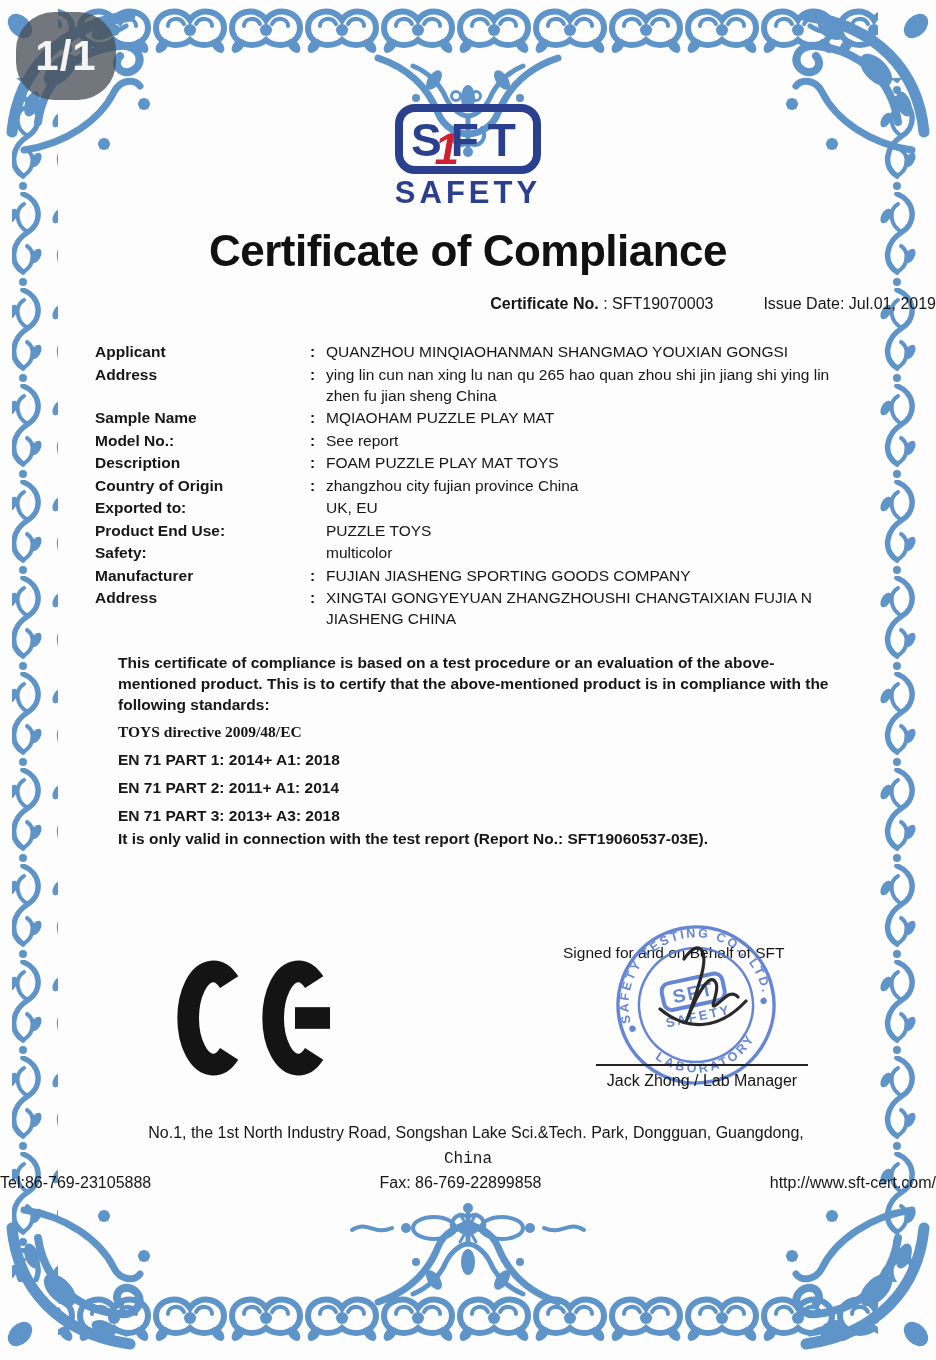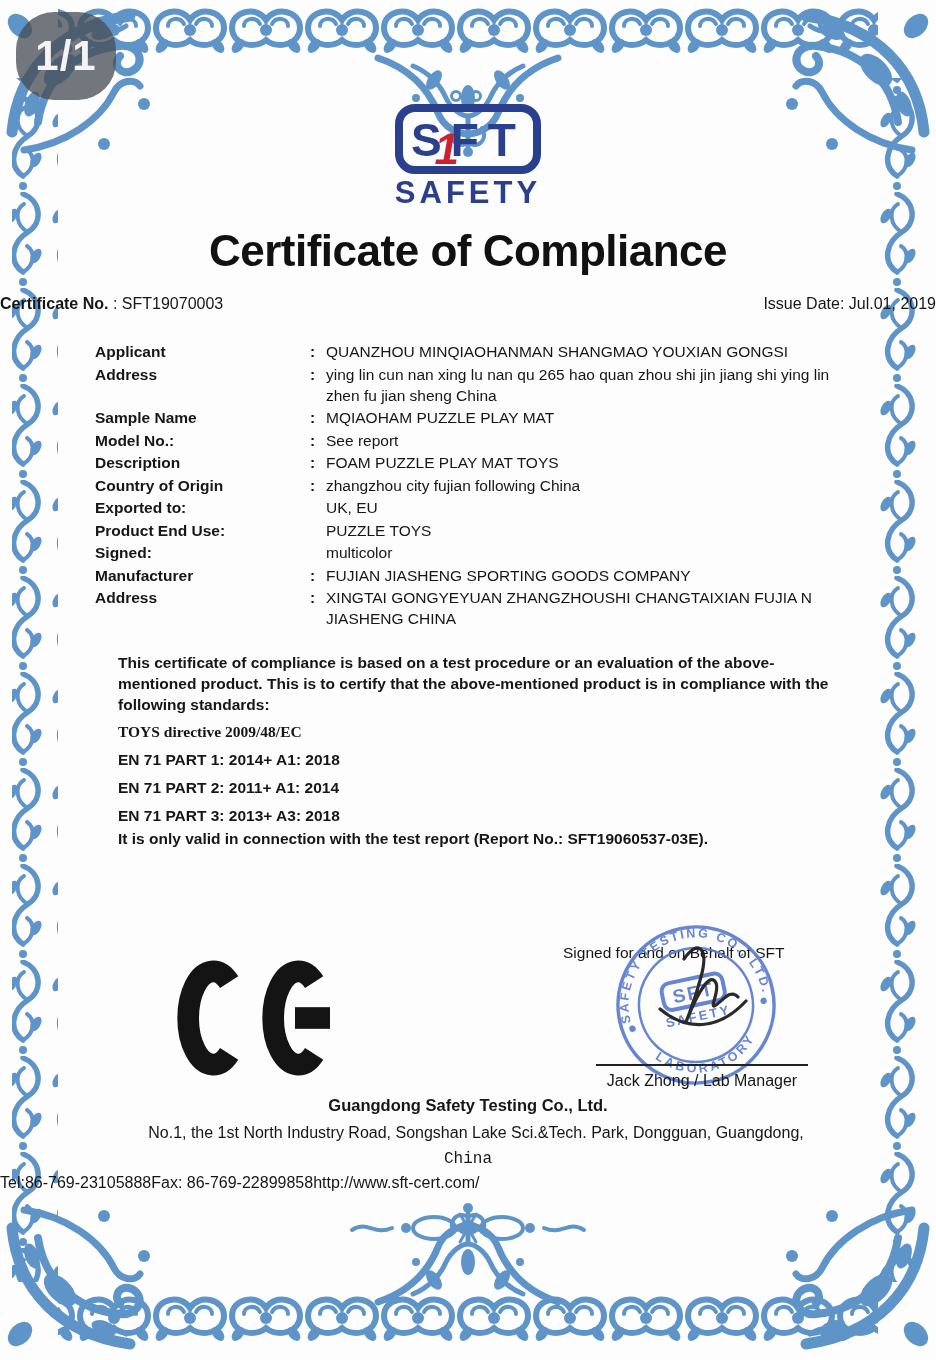--- a/index.html
+++ b/index.html
@@ -10,21 +10,21 @@
 
   .page-indicator{position:absolute;left:16px;top:12px;width:100px;height:88px;z-index:5;
         background:rgba(74,80,88,.78);border-radius:38px;display:flex;align-items:center;justify-content:center;
         color:#f4f4f4;font-size:42px;font-weight:700;letter-spacing:1px;}
 
   .logo{position:absolute;left:368px;top:100px;width:200px;height:112px;}
 
   .title{position:absolute;left:0;top:226px;width:936px;text-align:center;
         font-size:44px;font-weight:700;letter-spacing:-0.5px;color:#111;}
 
-  .certline{position:absolute;left:0;top:295px;width:936px;display:flex;justify-content:space-between;gap:50px;font-size:16px;}
+  .certline{position:absolute;left:0;top:295px;width:936px;display:flex;justify-content:flex-end;gap:50px;font-size:16px;}
   .certline .b{font-weight:700;}
 
   .fields{position:absolute;left:95px;top:341px;width:752px;font-size:15.5px;}
   .frow{display:grid;grid-template-columns:215px 16px 1fr;line-height:21px;margin-bottom:1.5px;}
   .frow .lab{font-weight:700;}
   .frow .col{font-weight:700;}
 
   .statement{position:absolute;left:118px;top:652px;width:727px;font-size:15.5px;font-weight:700;line-height:21px;}
   .standards{list-style:none;margin:6px 0 0 0;padding:0;}
   .standards li{margin-top:7px;}
@@ -34,21 +34,21 @@
   .ce-mark{position:absolute;left:150px;top:948px;}
 
   .signedfor{position:absolute;left:563px;top:944px;width:290px;font-size:15.5px;}
   .stamp{position:absolute;left:610px;top:920px;opacity:.93;}
   .sigline{position:absolute;left:596px;top:1064px;width:212px;border-top:2px solid #222;}
   .signer{position:absolute;left:580px;top:1072px;width:244px;text-align:center;font-size:16px;}
 
   .f-company{position:absolute;left:0;top:1096px;width:936px;text-align:center;font-weight:700;font-size:16.5px;}
   .f-addr1{position:absolute;left:8px;top:1124px;width:936px;text-align:center;font-size:16px;}
   .f-addr2{position:absolute;left:0;top:1150px;width:936px;text-align:center;font-size:16px;font-family:Liberation Mono, monospace;}
-  .f-contact{position:absolute;left:0;top:1174px;width:936px;display:flex;justify-content:flex-start;font-size:16px;}
+  .f-contact{position:absolute;left:0;top:1174px;width:936px;display:flex;justify-content:space-between;font-size:16px;}
   .flourish{position:absolute;left:348px;top:1206px;}
 </style>
 </head>
 <body>
 
 <div class="page">
 
   <svg class="frame-svg" width="936" height="1360" viewBox="0 0 936 1360">
     <defs>
       <pattern id="bandH" width="76" height="56" patternUnits="userSpaceOnUse">
@@ -176,34 +176,34 @@
           <span class="val">See report</span>
       </div>
       <div class="frow">
         <span class="lab">Description</span>
           <span class="col">:</span>
           <span class="val">FOAM PUZZLE PLAY MAT TOYS</span>
       </div>
       <div class="frow">
         <span class="lab">Country of Origin</span>
           <span class="col">:</span>
-          <span class="val">zhangzhou city fujian following China</span>
+          <span class="val">zhangzhou city fujian province China</span>
       </div>
       <div class="frow">
         <span class="lab">Exported to:</span>
           <span class="col"></span>
           <span class="val">UK, EU</span>
       </div>
       <div class="frow">
         <span class="lab">Product End Use:</span>
           <span class="col"></span>
           <span class="val">PUZZLE TOYS</span>
       </div>
       <div class="frow">
-        <span class="lab">Signed:</span>
+        <span class="lab">Safety:</span>
           <span class="col"></span>
           <span class="val">multicolor</span>
       </div>
       <div class="frow">
         <span class="lab">Manufacturer</span>
           <span class="col">:</span>
           <span class="val">FUJIAN JIASHENG SPORTING GOODS COMPANY</span>
       </div>
       <div class="frow">
         <span class="lab">Address</span>
@@ -255,21 +255,20 @@
       </g>
       <g fill="none" stroke="#1b1b1b" stroke-width="3.2" stroke-linecap="round">
         <path d="M-12,-46 C2,-66 13,-58 5,-28 C-3,2 -14,26 -8,12 C2,-12 14,-34 20,-22 C24,-14 12,6 20,0 C28,-6 35,-16 42,-8"></path>
         <path d="M-36,4 C-10,26 22,26 50,-4"></path>
       </g>
     </svg>
 
     <div class="sigline"></div>
     <div class="signer">Jack Zhong / Lab Manager</div>
 
-    <div class="f-company">Guangdong Safety Testing Co., Ltd.</div>
     <div class="f-addr1">No.1, the 1st North Industry Road, Songshan Lake Sci.&amp;Tech. Park, Dongguan, Guangdong,</div>
     <div class="f-addr2">China</div>
     <div class="f-contact">
       <span>Tel:86-769-23105888</span>
       <span>Fax: 86-769-22899858</span>
       <span>http://www.sft-cert.com/</span>
     </div>
 
     <svg class="flourish" width="240" height="44" viewBox="0 0 240 44">
       <g stroke="#5e94c8" fill="none" stroke-width="4" stroke-linecap="round">

